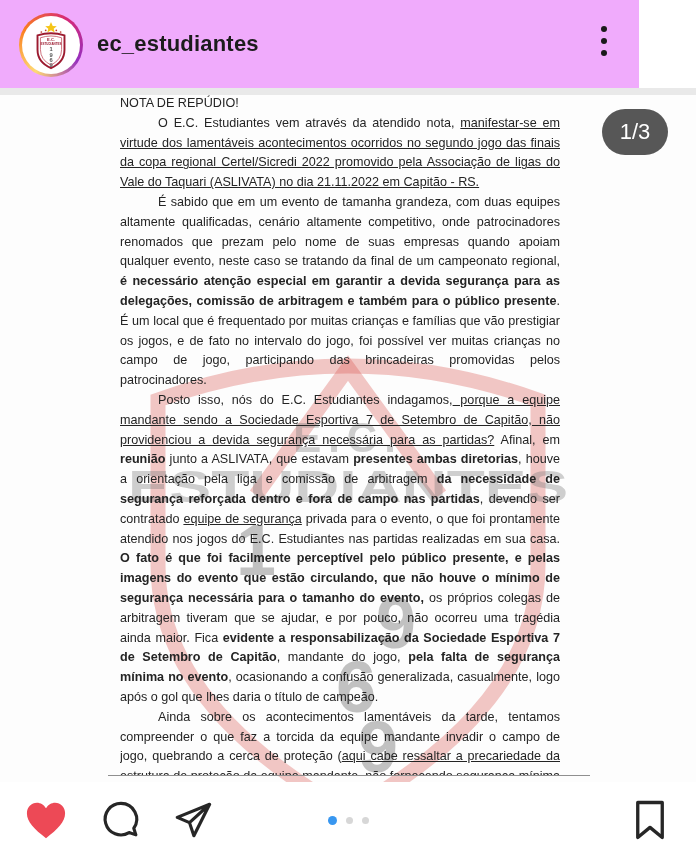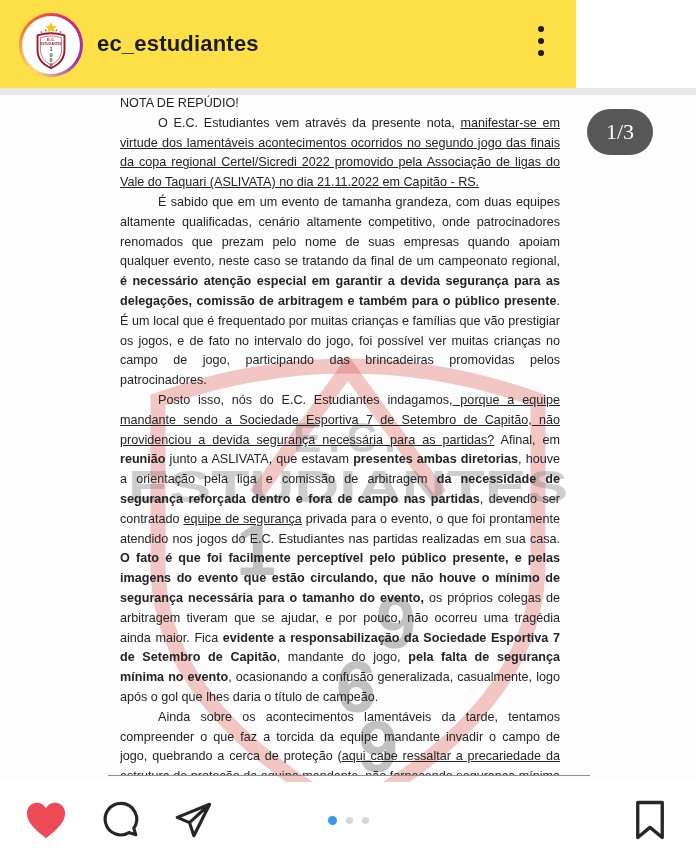--- a/index.html
+++ b/index.html
@@ -1,42 +1,42 @@
 <!DOCTYPE html>
 <html style="--heart-red: #ed4956; --pagination-blue: #3897f0; --badge-bg: #404040; --watermark-red: #d9534f;"><head>
 <meta charset="utf-8">
 <style>
   * { margin:0; padding:0; box-sizing:border-box; }
   html,body { width:696px; height:853px; background:#fff; overflow:hidden;
               font-family:"Liberation Sans", sans-serif; }
 
   
-  .header { position:absolute; left:0; top:0; width:576px; height:88px;
-            background:#fde047; display:flex; align-items:center; }
+  .header { position:absolute; left:0; top:0; width:639px; height:88px;
+            background:#f0abfc; display:flex; align-items:center; }
   .avatar-ring { position:absolute; left:19px; top:13px; width:64px; height:64px;
                  border-radius:50%; padding:3px; cursor:pointer;
                  background:conic-gradient(from 210deg,#feda75,#fa7e1e,#d62976,#962fbf,#feda75); }
   .avatar-inner { width:100%; height:100%; border-radius:50%; background:#fff;
                   display:flex; align-items:center; justify-content:center; }
   .username { position:absolute; left:97px; top:31px; font-size:22px; font-weight:700;
               color:#1c1c1c; letter-spacing:0.2px; cursor:pointer; }
   .menu-dots { position:absolute; right:30px; top:26px; width:8px; height:30px;
                display:flex; flex-direction:column; justify-content:space-between;
                cursor:pointer; }
   .menu-dots span { width:6px; height:6px; border-radius:50%; background:#1a1a1a; }
 
   
   .photo { position:absolute; left:0; top:88px; width:696px; height:694px;
            background:#fdfdfd; overflow:hidden; }
   .photo-topstrip { position:absolute; left:0; top:0; width:696px; height:7px;
                     background:#e9e9e9; }
-  .page-badge { position:absolute; right:43px; top:21px; min-width:66px; height:46px;
+  .page-badge { position:absolute; right:28px; top:21px; min-width:66px; height:46px;
                 background:rgba(64,64,64,0.88); border-radius:24px; color:#fff;
                 font-size:22px; display:flex; align-items:center; justify-content:center;
-                z-index:5;font-family:Liberation Serif, serif; }
+                z-index:5; }
   .watermark { position:absolute; left:88px; top:192px; z-index:1; }
   .doc-body { position:absolute; left:120px; top:6px; width:440px; height:682px;
               overflow:hidden; z-index:2; }
   .doc-par { font-size:12.6px; line-height:19.8px; color:#242424;
              text-align:justify; text-indent:38px; }
   .doc-par:last-child { text-align-last:justify; }
   .doc-title { text-indent:0; }
   .crop-line { position:absolute; left:108px; top:687px; width:482px; height:0;
                border-top:1.6px solid #8f8f8f; z-index:3; }
 
@@ -99,21 +99,21 @@
         <text x="168" y="295">1</text>
         <text x="308" y="368">9</text>
         <text x="268" y="432">6</text>
         <text x="290" y="492">9</text>
       </g>
     </g>
   </svg>
 
   <div class="doc-body">
       <p class="doc-par doc-title"><span>NOTA DE REPÚDIO!</span></p>
-      <p class="doc-par"><span>O E.C. Estudiantes vem através da presente nota, </span><span style="text-decoration: underline;">manifestar-se em virtude dos lamentáveis acontecimentos ocorridos no segundo jogo das finais da copa regional Certel/Sicredi 2022 promovido pela Associação de ligas do Vale do Taquari (ASLIVATA) no dia 21.11.2022 em Capitão - RS.</span></p>
+      <p class="doc-par"><span>O E.C. Estudiantes vem através da atendido nota, </span><span style="text-decoration: underline;">manifestar-se em virtude dos lamentáveis acontecimentos ocorridos no segundo jogo das finais da copa regional Certel/Sicredi 2022 promovido pela Associação de ligas do Vale do Taquari (ASLIVATA) no dia 21.11.2022 em Capitão - RS.</span></p>
       <p class="doc-par"><span>É sabido que em um evento de tamanha grandeza, com duas equipes altamente qualificadas, cenário altamente competitivo, onde patrocinadores renomados que prezam pelo nome de suas empresas quando apoiam qualquer evento, neste caso se tratando da final de um campeonato regional, </span><span style="font-weight: bold;">é necessário atenção especial em garantir a devida segurança para as delegações, comissão de arbitragem e também para o público presente</span><span>. É um local que é frequentado por muitas crianças e famílias que vão prestigiar os jogos, e de fato no intervalo do jogo, foi possível ver muitas crianças no campo de jogo, participando das brincadeiras promovidas pelos patrocinadores.</span></p>
       <p class="doc-par"><span>Posto isso, nós do E.C. Estudiantes indagamos,</span><span style="text-decoration: underline;"> porque a equipe mandante sendo a Sociedade Esportiva 7 de Setembro de Capitão, não providenciou a devida segurança necessária para as partidas?</span><span> Afinal, em </span><span style="font-weight: bold;">reunião</span><span> junto a ASLIVATA, que estavam </span><span style="font-weight: bold;">presentes ambas diretorias</span><span>, houve a orientação pela liga e comissão de arbitragem </span><span style="font-weight: bold;">da necessidade de segurança reforçada dentro e fora de campo nas partidas</span><span>, devendo ser contratado </span><span style="text-decoration: underline;">equipe de segurança</span><span> privada para o evento, o que foi prontamente atendido nos jogos do E.C. Estudiantes nas partidas realizadas em sua casa. </span><span style="font-weight: bold;">O fato é que foi facilmente perceptível pelo público presente, e pelas imagens do evento que estão circulando, que não houve o mínimo de segurança necessária para o tamanho do evento,</span><span> os próprios colegas de arbitragem tiveram que se ajudar, e por pouco, não ocorreu uma tragédia ainda maior. Fica </span><span style="font-weight: bold;">evidente a responsabilização da Sociedade Esportiva 7 de Setembro de Capitão</span><span>, mandante do jogo, </span><span style="font-weight: bold;">pela falta de segurança mínima no evento</span><span>, ocasionando a confusão generalizada, casualmente, logo após o gol que lhes daria o título de campeão.</span></p>
       <p class="doc-par"><span>Ainda sobre os acontecimentos lamentáveis da tarde, tentamos compreender o que faz a torcida da equipe mandante invadir o campo de jogo, quebrando a cerca de proteção (</span><span style="text-decoration: underline;">aqui cabe ressaltar a precariedade da estrutura de proteção da equipe mandante, não fornecendo segurança mínima aos atletas e comissão de arbitragem</span></p>
     </div>
 
   <div class="crop-line"></div>
 </div>
 
 <div class="actions">
   <svg class="act-icon" style="left:24px; top:18px;" width="44" height="40" viewBox="0 0 24 22">

